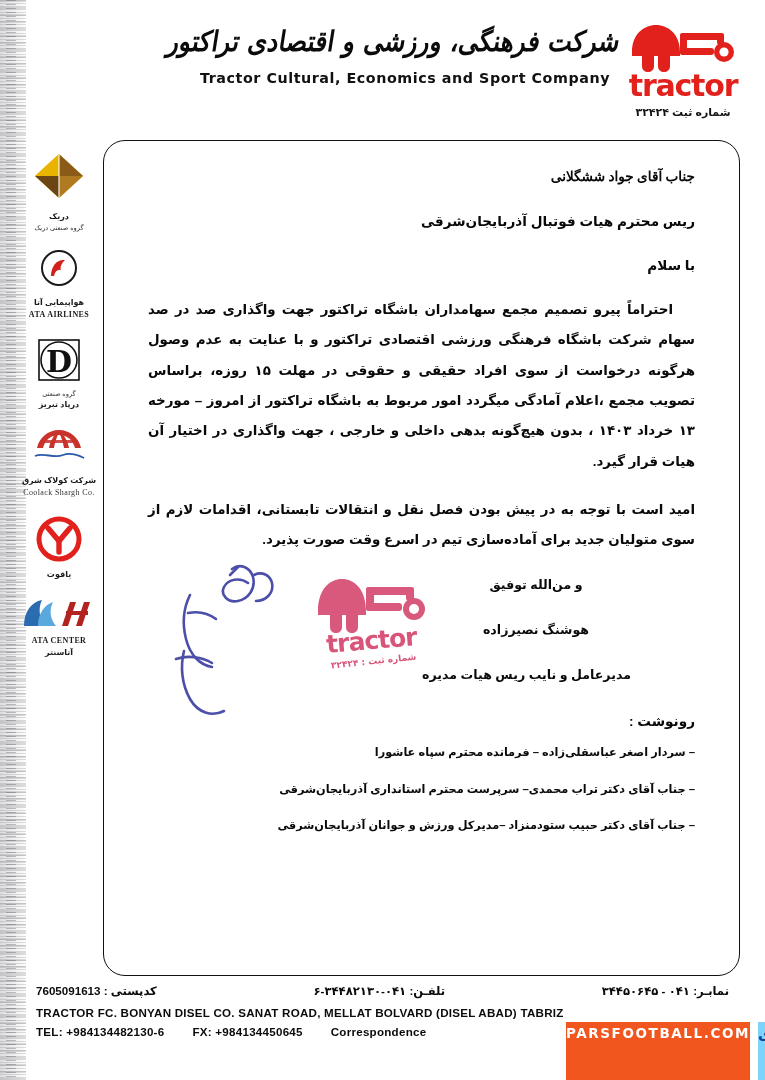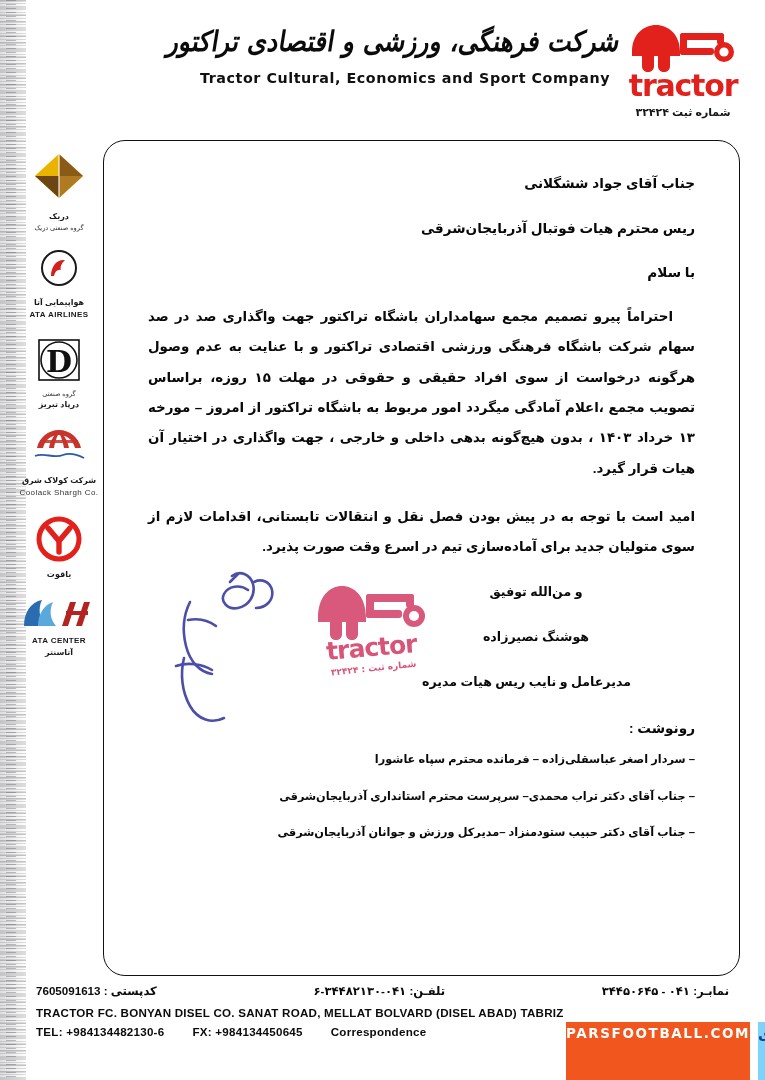--- a/index.html
+++ b/index.html
@@ -71,34 +71,34 @@
   }
   .logo-reg{
     margin-top:5px;font-size:11px;font-weight:bold;color:#141414;direction:rtl;letter-spacing:.2px;
   }
 
   
   .rail{position:absolute;left:18px;top:150px;width:82px;}
   .rail-item{width:82px;margin-bottom:16px;text-align:center;}
   .rail-cap{font-size:8px;font-weight:bold;color:#1b1b1b;line-height:1.25;margin-top:2px;}
   .rail-cap.sm{font-size:6.6px;font-weight:normal;color:#333;letter-spacing:.2px;}
-  .rail-cap.en{direction:ltr;font-size:8px;letter-spacing:.4px;}
+  .rail-cap.en{direction:ltr;font-size:8px;letter-spacing:.4px;font-family:Liberation Serif, serif;}
 
   
   .frame{
     position:absolute;left:103px;top:140px;
     width:637px;height:836px;
     border:1.6px solid #111;border-radius:22px;
     box-sizing:border-box;background:#fff;
   }
 
   .body-pad{position:absolute;left:0;top:0;right:0;bottom:0;padding:26px 44px 0 44px;box-sizing:border-box;}
 
   .addr{font-size:13.6px;font-weight:bold;color:#090909;text-align:right;margin-bottom:26px;line-height:1.4;}
-  .addr:first-child{margin-top:7px;}
+  .addr:first-child{margin-top:0;font-family:Liberation Serif, serif;}
   .salute{font-size:13.6px;font-weight:bold;color:#090909;text-align:right;margin-bottom:22px;}
 
   .para{
     font-size:13.4px;font-weight:bold;color:#090909;
     text-align:justify;text-align-last:right;
     line-height:2.26;margin:0 0 18px 0;
   }
   .para.indent{text-indent:22px;}
 
   

